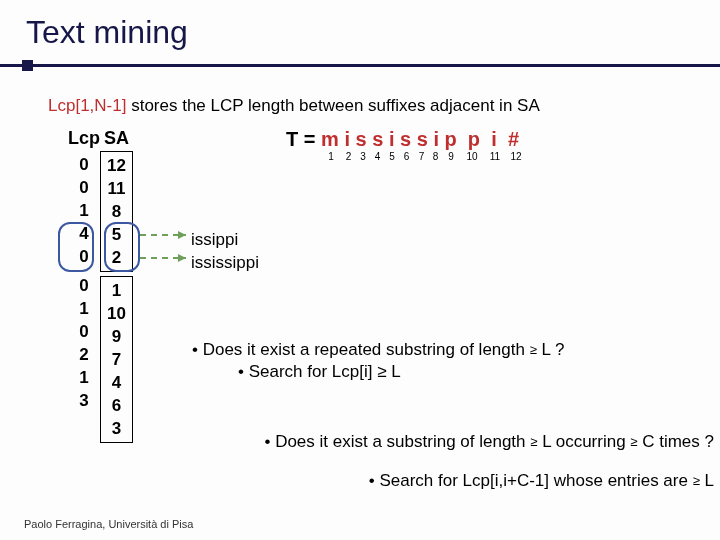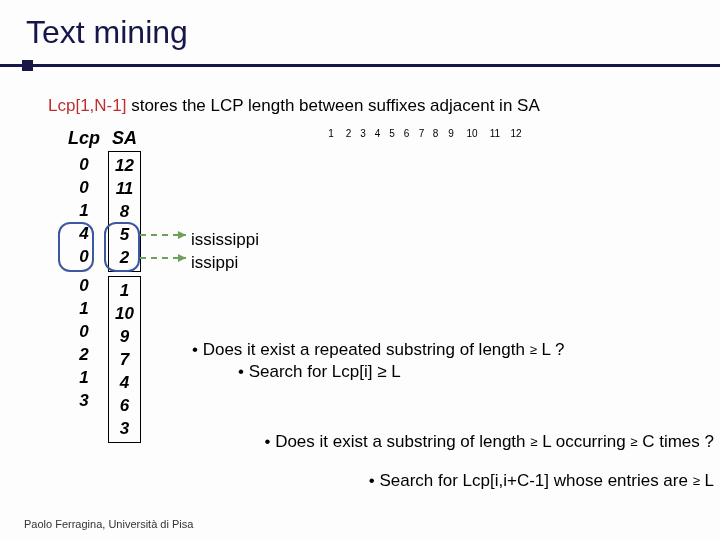--- a/index.html
+++ b/index.html
@@ -47,22 +47,20 @@
     font-size: 17px;
     margin-top: 14px;
   }
   .subtitle .hl { color: #bf2f2f; }
   .tables {
     position: absolute;
     top: 128px;
     left: 68px;
     display: flex;
     align-items: flex-start;
-    gap: 8px;
-    font-style: italic;
   }
   .col {
     display: flex;
     flex-direction: column;
     align-items: center;
   }
   .col-label { font-size: 18px; font-weight: bold; padding-bottom: 2px; }
   .col-box {
     border: 1.5px solid #000;
     display: flex;
@@ -221,39 +219,42 @@
   <div class="highlight-box2"></div>
 
   <svg width="720" height="540" style="position:absolute;top:0;left:0;pointer-events:none">
     <path class="arrow-path" d="M 140 235 L 186 235"></path>
     <polygon class="arrow-head" points="186,235 178,231 178,239"></polygon>
     <path class="arrow-path" d="M 140 258 L 186 258"></path>
     <polygon class="arrow-head" points="186,258 178,254 178,262"></polygon>
   </svg>
 
   <div class="tstring">
+    <div class="tchars">
+      <span>T = </span><span class="hl">m</span> <span class="hl">i</span> <span class="hl">s</span> <span class="hl">s</span> <span class="hl">i</span> <span class="hl">s</span> <span class="hl">s</span> <span class="hl">i</span> <span class="hl">p</span>&nbsp;&nbsp;<span class="hl">p</span>&nbsp;&nbsp;<span class="hl">i</span>&nbsp;&nbsp;<span class="hl">#</span>
+    </div>
     <div class="tnums">
       <span style="width:20px">1</span>
       <span style="width:15px">2</span>
       <span style="width:14px">3</span>
       <span style="width:15px">4</span>
       <span style="width:14px">5</span>
       <span style="width:15px">6</span>
       <span style="width:15px">7</span>
       <span style="width:13px">8</span>
       <span style="width:18px">9</span>
       <span style="width:24px">10</span>
       <span style="width:22px">11</span>
       <span style="width:20px">12</span>
     </div>
   </div>
 
   <div class="suffix-labels">
+    <div>issippi</div>
     <div>ississippi</div>
-    <div>issippi</div>
   </div>
 
   <div class="q1">
     <div><span class="bullet"></span><span>Does it exist a repeated substring of length </span><span class="sm">≥</span><span> L ?</span></div>
     <div class="q1-sub"><span class="bullet"></span><span>Search for Lcp[i] ≥ L</span></div>
   </div>
 
   <div class="q2">
     <div><span class="bullet"></span><span>Does it exist a substring of length </span><span class="sm">≥</span><span> L occurring </span><span class="sm">≥</span><span> C times ?</span></div>
     <div class="q2-sub"><span class="bullet"></span><span>Search for Lcp[i,i+C-1] whose entries are </span><span class="sm">≥</span><span> L</span></div>

